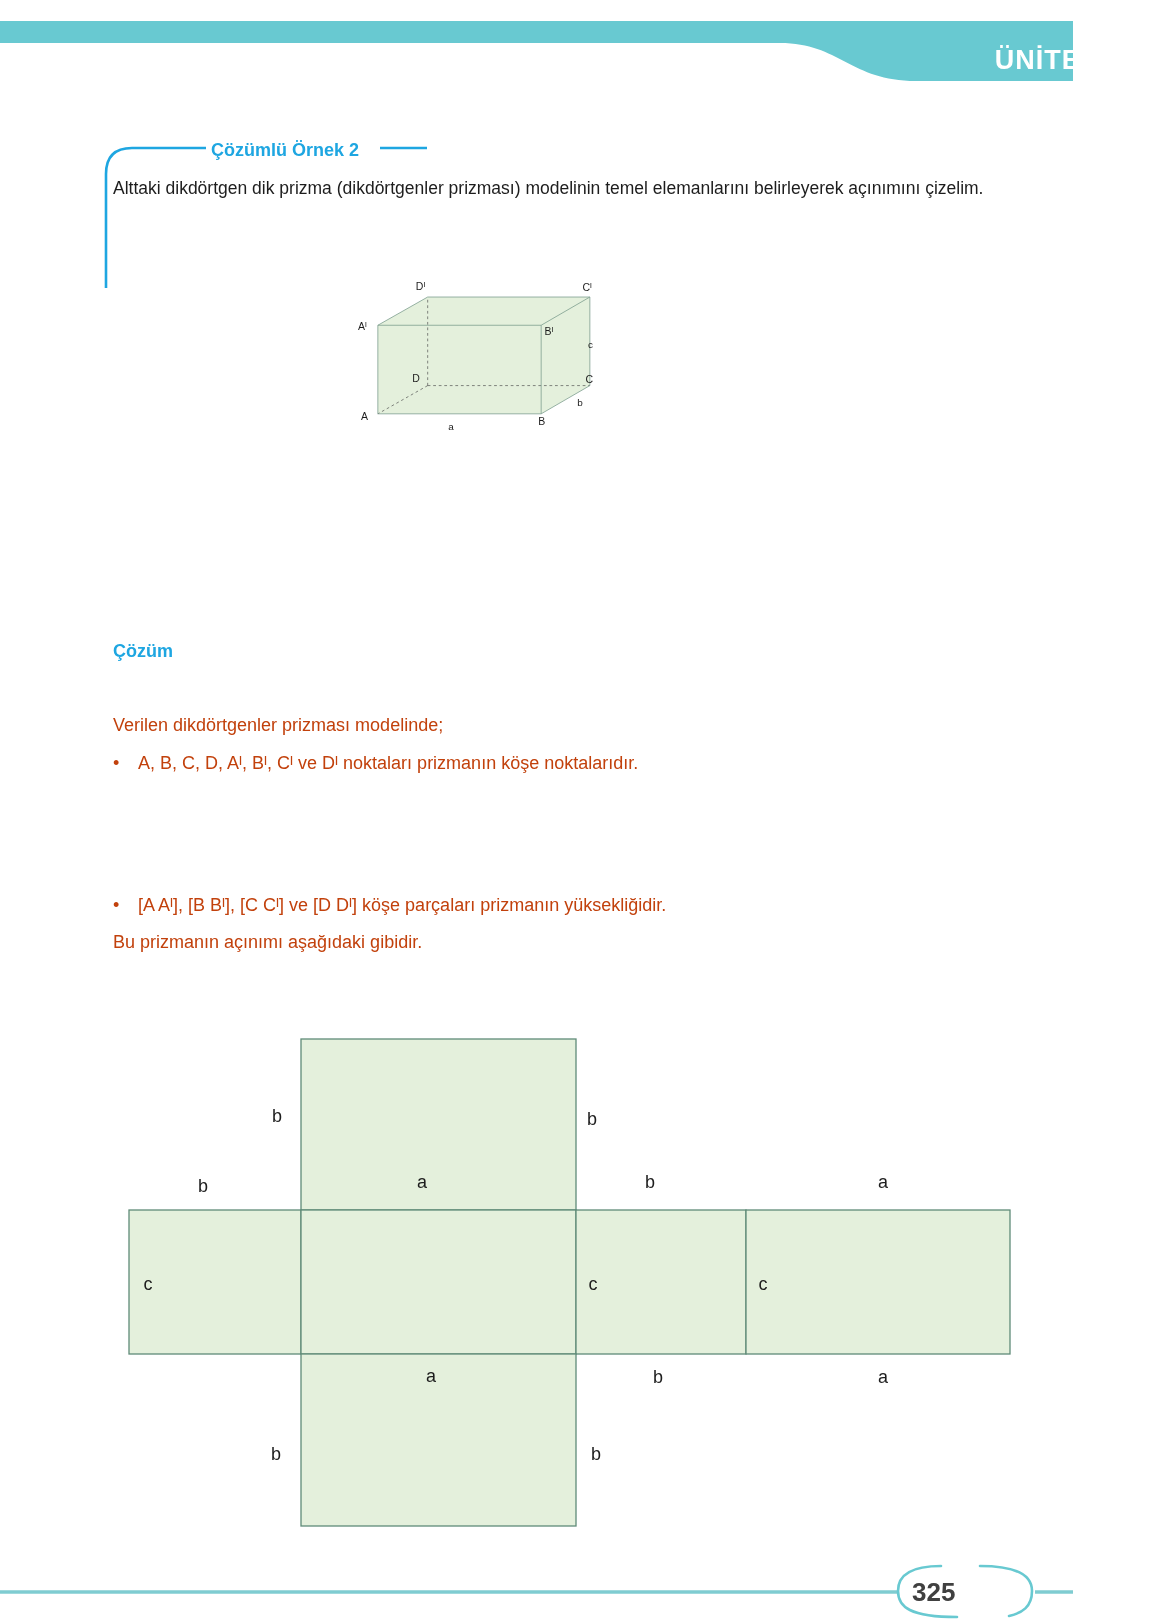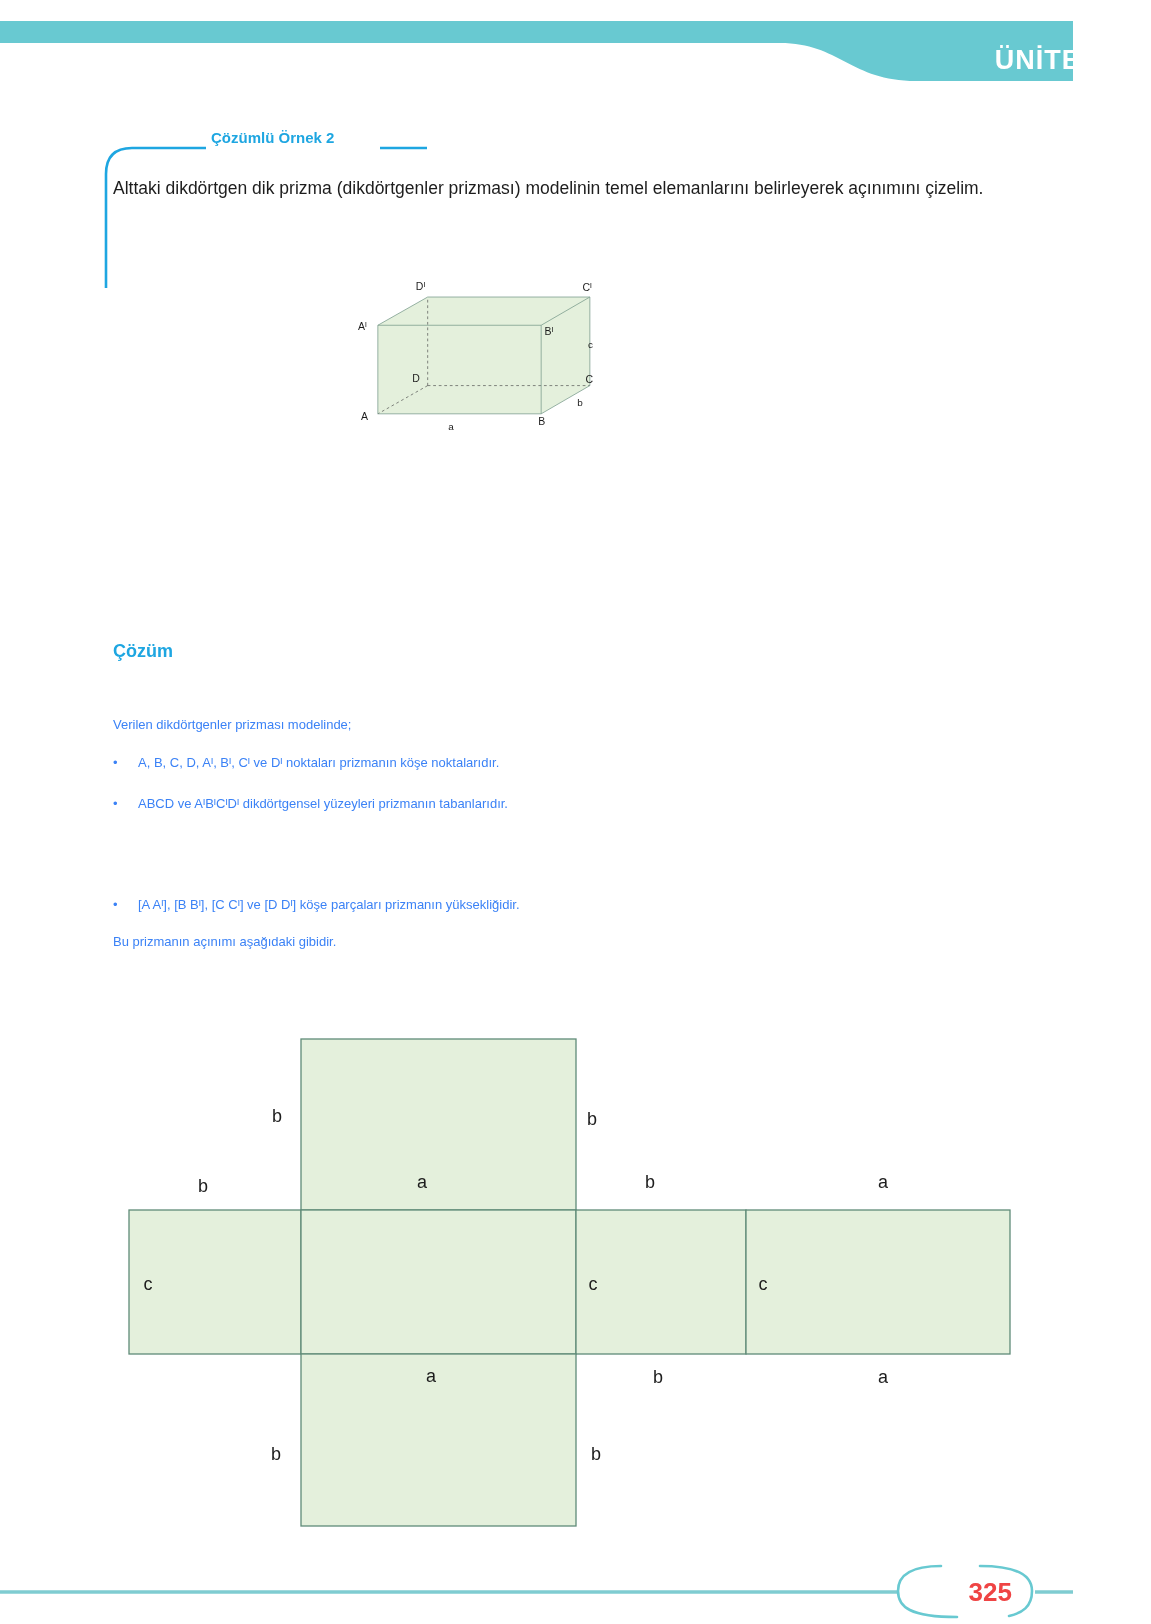--- a/index.html
+++ b/index.html
@@ -9,53 +9,53 @@
   }
   .abs{position:absolute;}
   svg{display:block;}
   
   .unit-tab-text{
     position:absolute;left:960px;top:24px;width:180px;text-align:center;
     color:#ffffff;font-size:27px;font-weight:bold;letter-spacing:1px;
   }
   
   .example-heading{
-    position:absolute;left:211px;top:108px;
-    color:var(--cyan);font-size:15px;font-weight:bold;
+    position:absolute;left:211px;top:119px;
+    color:var(--cyan);font-size:18px;font-weight:bold;
   }
   .statement{
     position:absolute;left:113px;top:149px;width:925px;
     font-size:17.5px;font-weight:normal;line-height:36px;color:#1d1d1d;
   }
   
   .solution-heading{
     position:absolute;left:113px;top:620px;
     color:var(--cyan);font-size:18px;font-weight:bold;
   }
-  .body-text{font-size:13px;color:#3b82f6;line-height:30px;}
+  .body-text{font-size:18px;color:#c2410c;line-height:30px;}
   .intro{position:absolute;left:113px;top:689px;}
   .bullet-row{position:absolute;left:113px;width:925px;}
   .bullet-row .marker{display:inline-block;width:25px;vertical-align:top;}
   .bullet-row .btxt{display:inline-block;width:880px;vertical-align:top;}
   .b1{top:727px;} .b2{top:768px;} .b3{top:805px;} .b4{top:869px;}
   .closing{position:absolute;left:113px;top:906px;}
   
   .face{fill:var(--face-green);stroke:none;}
   .edge-solid{fill:none;stroke:var(--prism-edge);stroke-width:1.4;}
   .edge-dashed{fill:none;stroke:#4a4a4a;stroke-width:1.2;stroke-dasharray:5,5;}
   .vlabel{font-family:"Liberation Sans","DejaVu Sans",sans-serif;font-size:19px;fill:#1d1d1d;text-anchor:middle;}
   .elabel{font-family:"Liberation Sans","DejaVu Sans",sans-serif;font-size:18px;fill:#1d1d1d;text-anchor:middle;}
   .net-rect{fill:var(--face-green);stroke:var(--net-border);stroke-width:1.3;}
   .accent-line{stroke:var(--cyan);stroke-width:2.6;fill:none;}
   .teal-fill{fill:var(--teal);}
   .footer-line{stroke:var(--teal-light);stroke-width:3.6;fill:none;}
   .footer-arc{stroke:var(--teal);stroke-width:2.6;fill:none;stroke-linecap:round;}
   .page-number{
-    position:absolute;left:912px;top:1556px;width:100px;text-align:right;
-    font-size:26px;font-weight:bold;color:#ef4444;
+    position:absolute;left:912px;top:1556px;width:100px;text-align:left;
+    font-size:26px;font-weight:bold;color:#404040;
   }
 </style>
 </head>
 <body>
 
 <div class="page">
 
   <svg class="abs" style="left:0;top:0;" width="1151" height="70" viewBox="0 0 1151 70">
     <path class="teal-fill" d="M 0 0 H 1151 V 60 H 916 C 850 60 840 22 780 22 L 0 22 Z"></path>
   </svg>
@@ -89,23 +89,20 @@
     <text class="elabel" x="725" y="494">b</text>
     <text class="elabel" x="744" y="389">c</text>
   </svg>
 
   <div class="solution-heading">Çözüm</div>
   <div class="intro body-text">Verilen dikdörtgenler prizması modelinde;</div>
 
   <div class="bullet-row body-text b1">
     <span class="marker">•</span><span class="btxt">A, B, C, D, Aᴵ, Bᴵ, Cᴵ ve Dᴵ noktaları prizmanın köşe noktalarıdır.</span>
   </div>
-  <div class="bullet-row body-text b2">
-    <span class="marker">•</span><span class="btxt">ABCD ve AᴵBᴵCᴵDᴵ dikdörtgensel yüzeyleri prizmanın tabanlarıdır.</span>
-  </div>
   <div class="bullet-row body-text b4">
     <span class="marker">•</span><span class="btxt">[A Aᴵ], [B Bᴵ], [C Cᴵ] ve [D Dᴵ]  köşe parçaları prizmanın yüksekliğidir.</span>
   </div>
   <div class="closing body-text">Bu prizmanın açınımı aşağıdaki gibidir.</div>
 
   <svg class="abs" style="left:0;top:990px;" width="1151" height="530" viewBox="0 990 1151 530">
     <rect class="net-rect" x="301" y="1018" width="275" height="171"></rect>
     <rect class="net-rect" x="129" y="1189" width="172" height="144"></rect>
     <rect class="net-rect" x="301" y="1189" width="275" height="144"></rect>
     <rect class="net-rect" x="576" y="1189" width="170" height="144"></rect>

